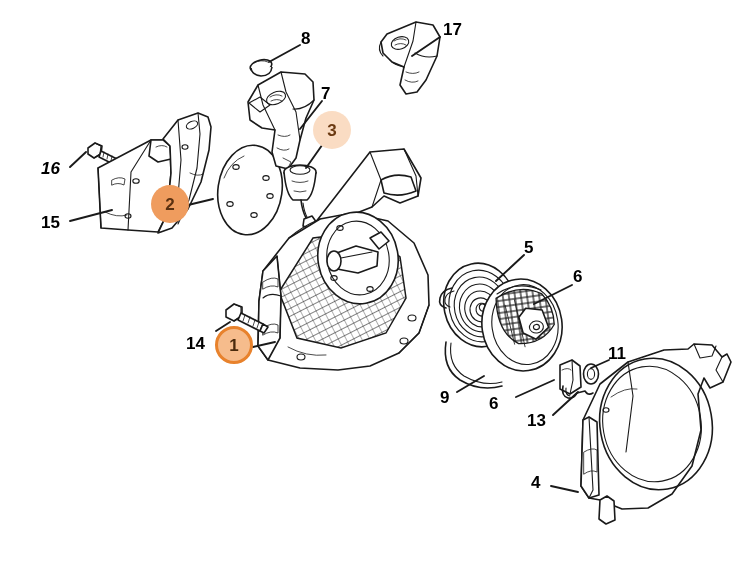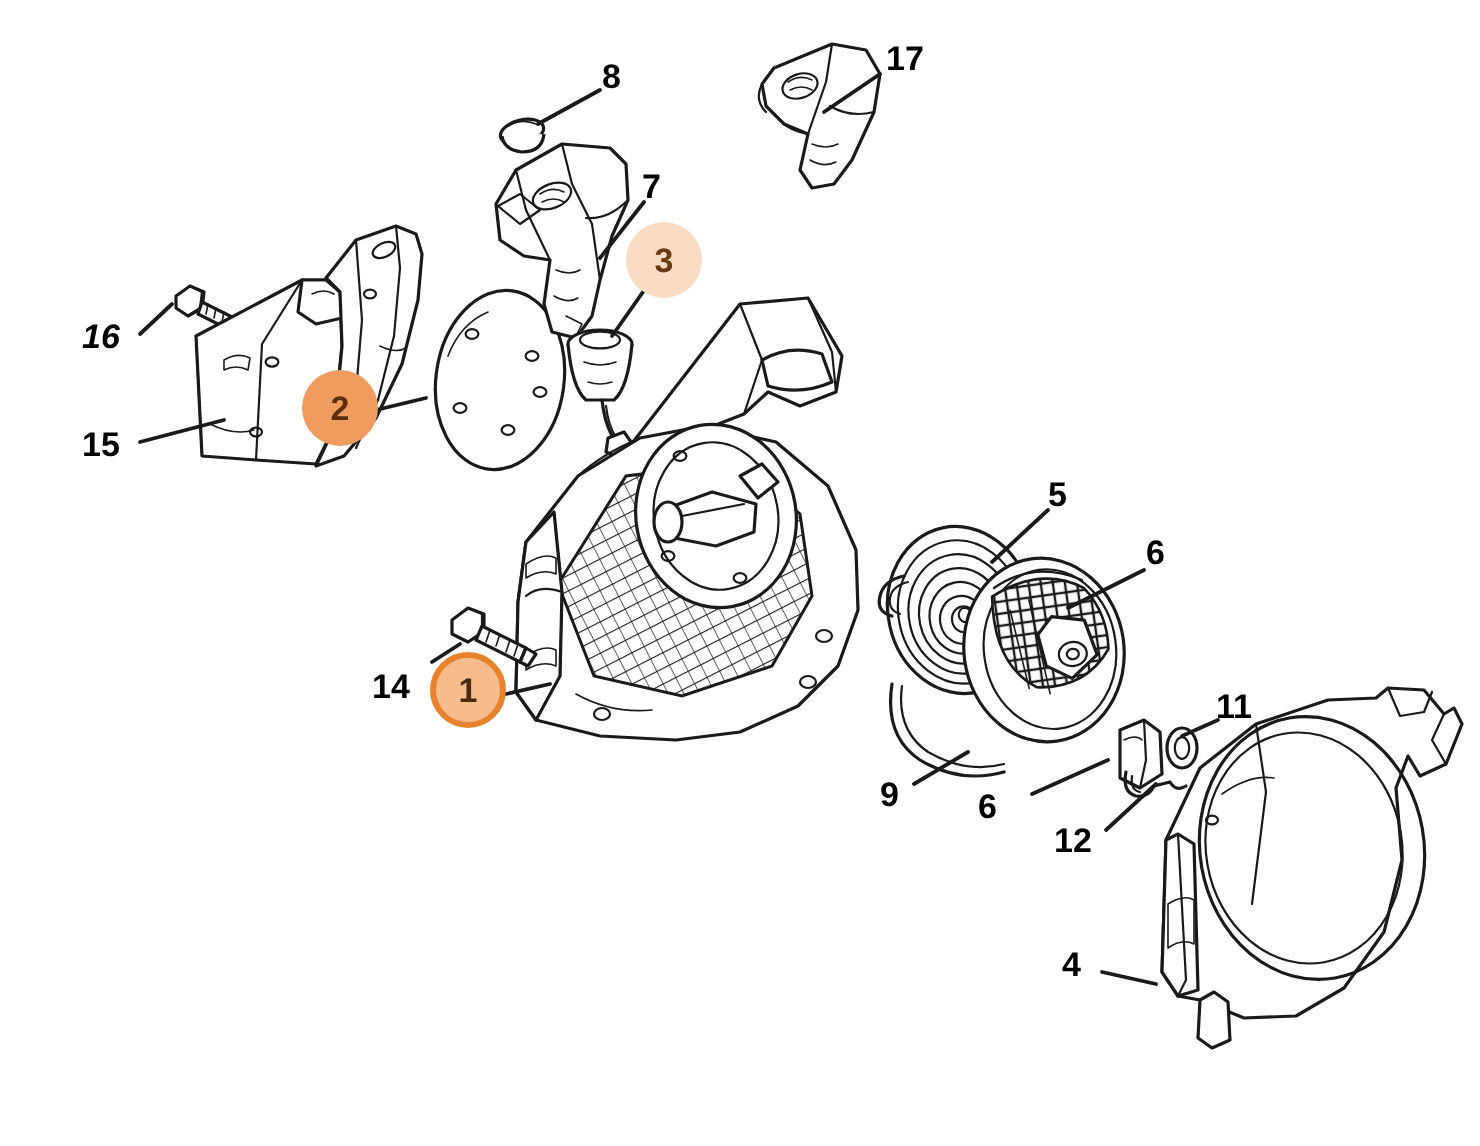--- a/index.html
+++ b/index.html
@@ -323,21 +323,21 @@
   </svg>
 
   <div class="callout-num" style="left:531px; top:474px;">4</div>
   <div class="callout-num" style="left:524px; top:239px;">5</div>
   <div class="callout-num" style="left:573px; top:268px;">6</div>
   <div class="callout-num" style="left:321px; top:85px;">7</div>
   <div class="callout-num" style="left:301px; top:30px;">8</div>
   <div class="callout-num" style="left:440px; top:389px;">9</div>
   <div class="callout-num" style="left:489px; top:395px;">6</div>
   <div class="callout-num" style="left:608px; top:345px;">11</div>
-  <div class="callout-num" style="left:527px; top:412px;">12</div>
+  <div class="callout-num" style="left:527px; top:412px;">13</div>
   <div class="callout-num" style="left:443px; top:21px;">17</div>
   <div class="callout-num" style="left:186px; top:323px;margin-top:12px;">14</div>
   <div class="callout-num" style="left:41px;  top:214px;">15</div>
   <div class="callout-num" style="left:41px;  top:160px;font-style:italic;">16</div>
 
   <div class="badge ringed" style="left:215px; top:326px; width:38px; height:38px;">1</div>
   <div class="badge solid" style="left:151px; top:185px; width:38px; height:38px;">2</div>
   <div class="badge pale" style="left:313px; top:111px; width:38px; height:38px;">3</div>
 
 </div>

